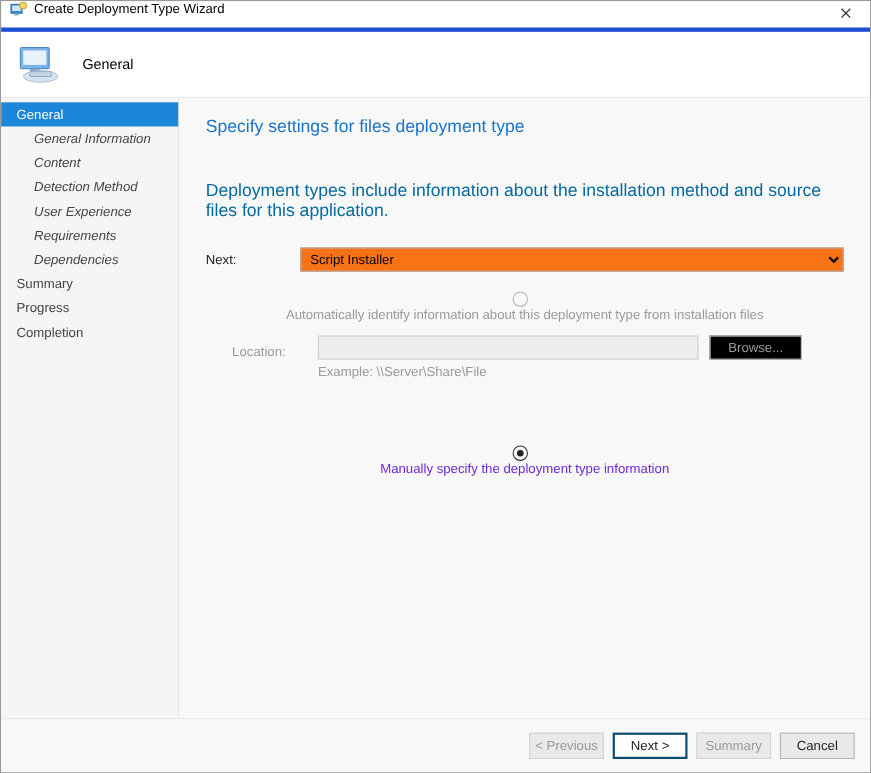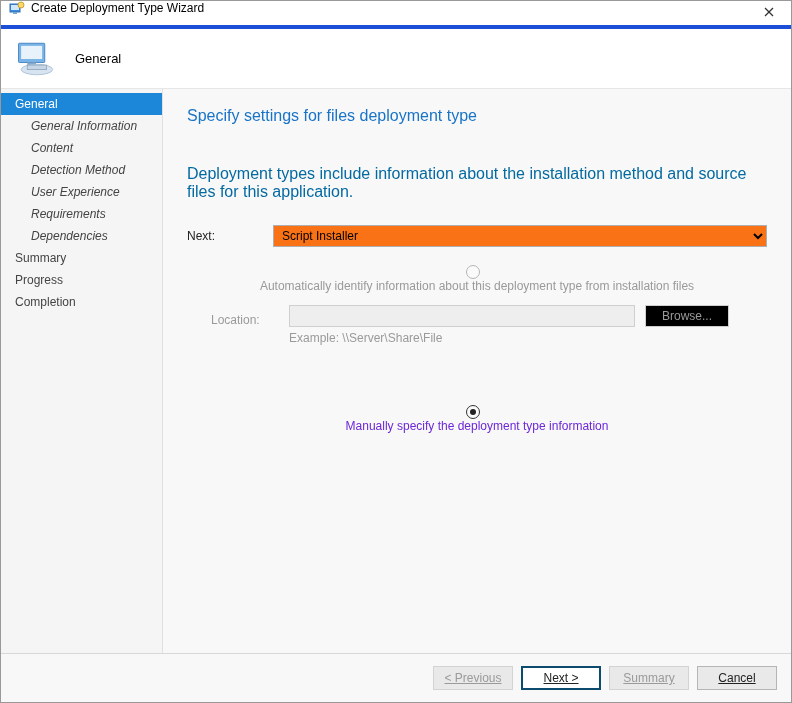--- a/index.html
+++ b/index.html
@@ -161,28 +161,27 @@
   .footer {
     height: 48px;
     display: flex;
     align-items: center;
     justify-content: flex-end;
     padding-right: 14px;
     gap: 8px;
     background: #f8f8f8;
   }
   .btn {
-    width: 80px; height: 24px;
+    width: 68px; height: 24px;
     border: 1px solid #b5b5b5;
     background: #e9e9e9;
     font-family: inherit;
     font-size: 12px;
     color: #222;
     cursor: pointer;
-    text-decoration: underline;
   }
   .btn:disabled {
     color: #9a9a9a;
     border-color: #d3d3d3;
     cursor: default;
   }
   .btn.primary {
     border: 2px solid #0c4a6e;
     background: #fff;
     color: #222;

